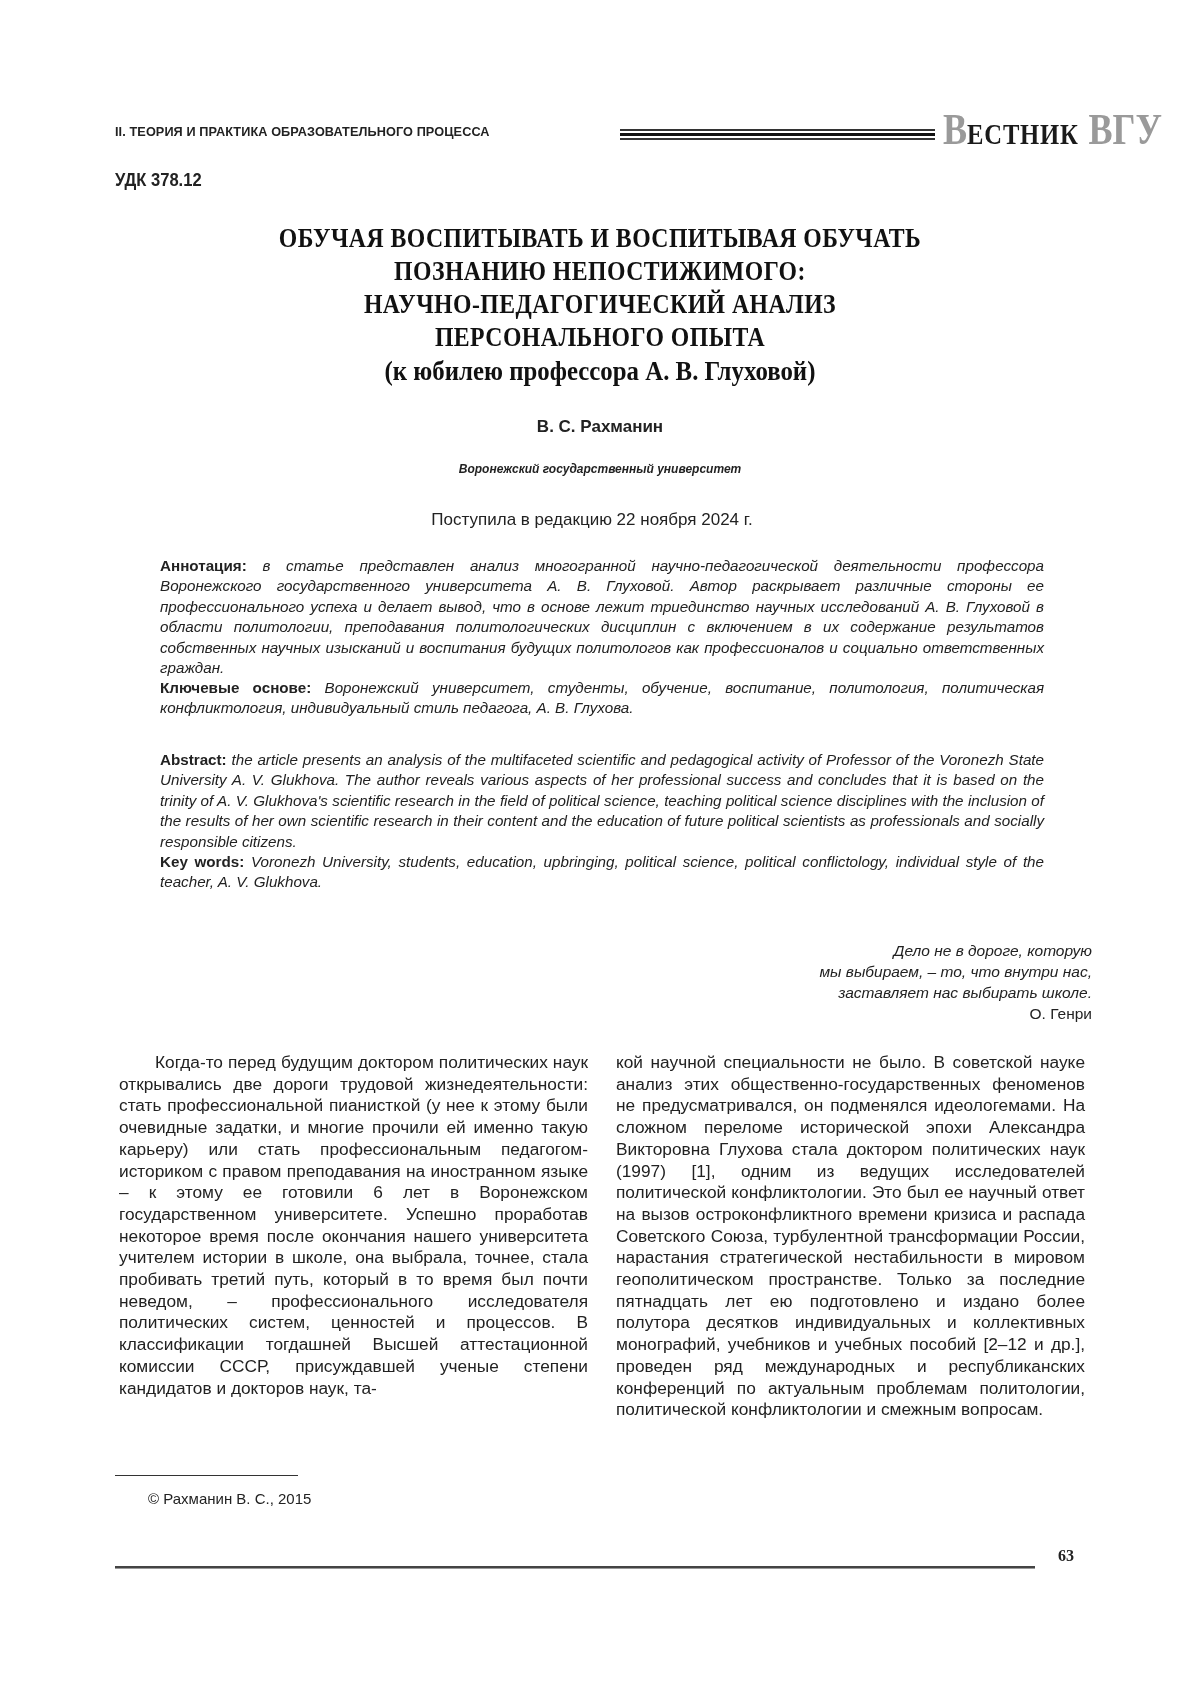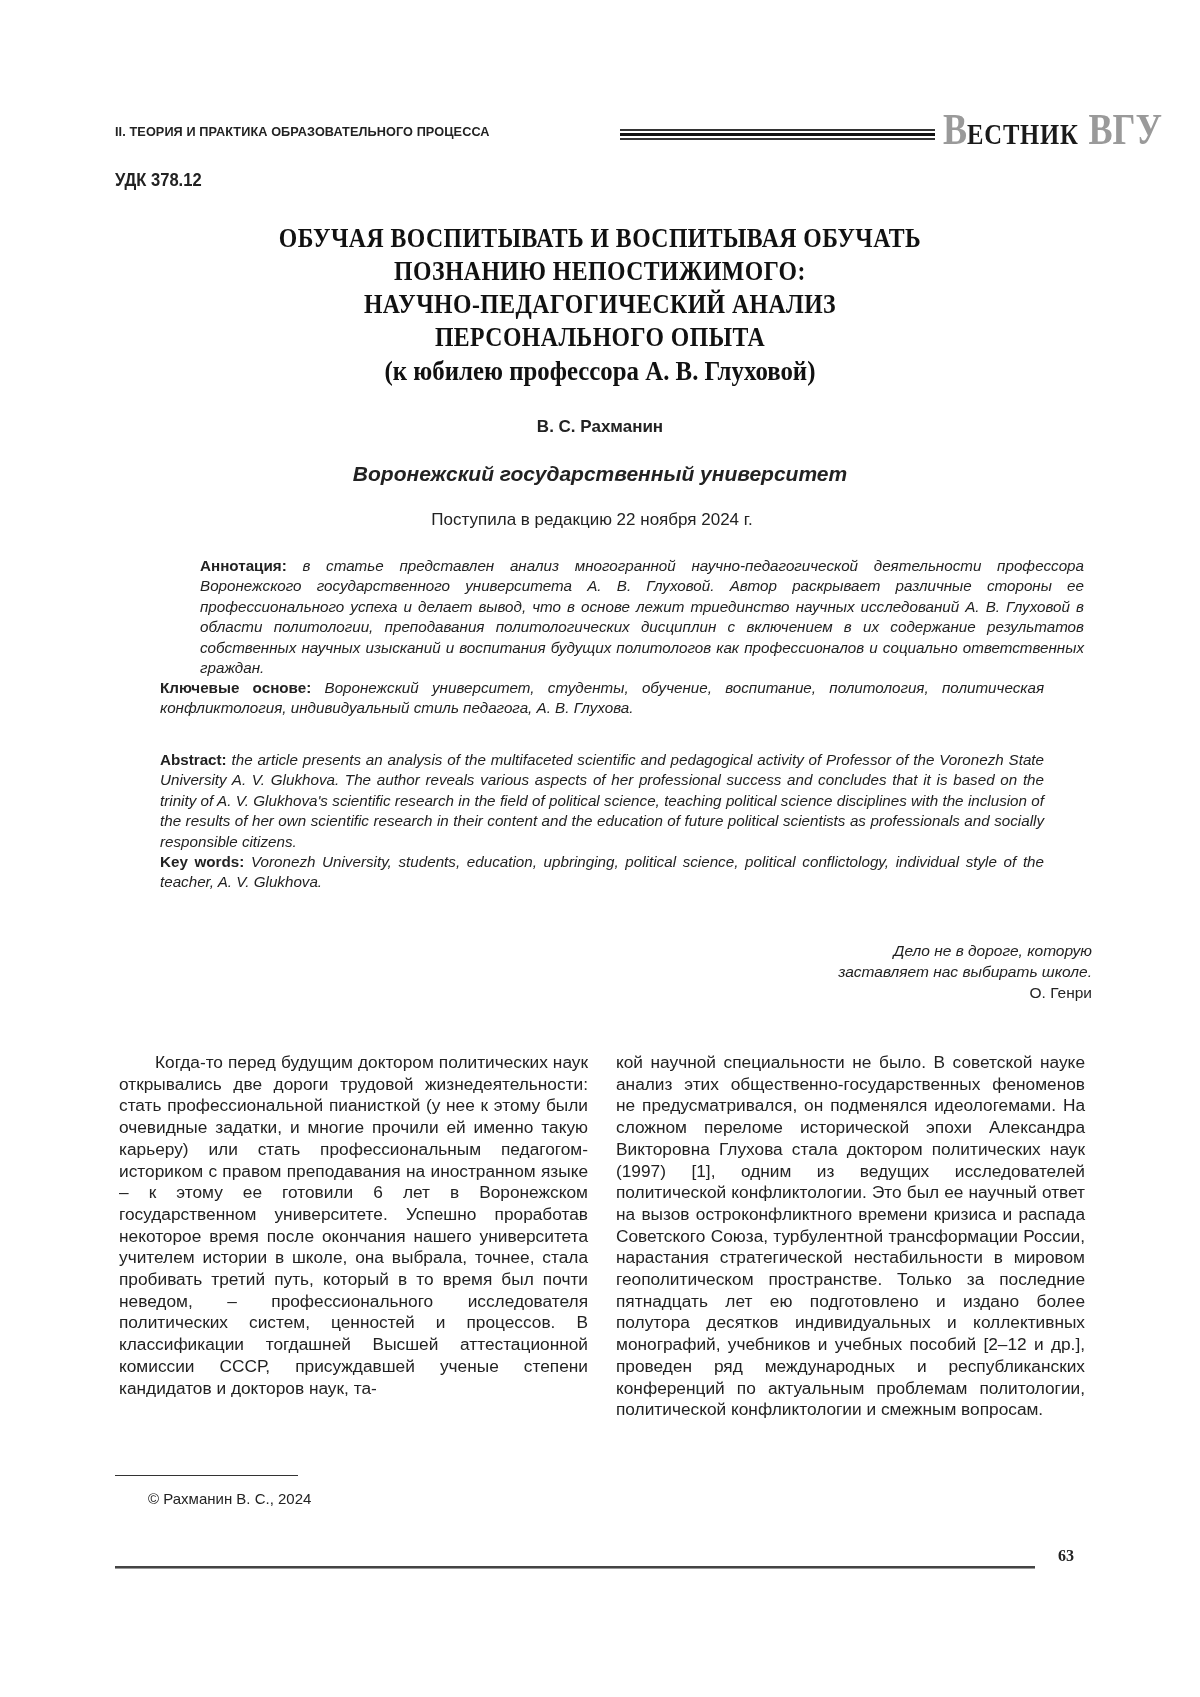--- a/index.html
+++ b/index.html
@@ -18,28 +18,28 @@
   .logo .vgu { font-size:44px; color:#9a9a9a; margin-left:12px; }
 
   .udk { left:115px; top:170px; font-size:18px; font-weight:bold; transform:scaleX(0.92); transform-origin:left center; }
 
   
   .title { left:100px; top:222px; width:1000px; text-align:center; font-family:"Liberation Serif", serif; font-weight:bold; color:#111; }
   .title .tl { font-size:27px; line-height:33px; letter-spacing:0.5px; transform:scaleX(0.88); text-transform:uppercase; }
   .title .sub { font-size:27px; line-height:34px; transform:scaleX(0.92); }
 
   .author { left:100px; top:417px; width:1000px; text-align:center; font-size:17px; font-weight:bold; }
-  .affil { left:100px; top:462px; width:1000px; text-align:center; font-size:21px; font-weight:bold; font-style:italic; }
+  .affil { left:100px; top:462px; width:1000px; text-align:center; font-size:12px; font-weight:bold; font-style:italic; }
   .received { left:92px; top:510px; width:1000px; text-align:center; font-size:17px; }
 
   
   .absblock { left:160px; width:884px; font-size:15.2px; line-height:20.4px; text-align:justify; }
   .absblock .lbl { font-weight:bold; font-style:normal; }
   .absblock .txt { font-style:italic; }
-  .ann { top:556px;margin-left:40px; }
+  .ann { top:556px; }
   .kw { top:678px; }
   .en-abs { top:750px; }
   .en-kw { top:852px; }
 
   
   .epigraph { right:108px; top:940px; width:420px; text-align:right; font-size:15.5px; line-height:21px; }
   .epigraph .q { font-style:italic; }
 
   
   .col { top:1048px; width:477px; font-size:17.3px; line-height:21.7px; text-align:justify; color:#222; }
@@ -82,28 +82,29 @@
 <div class="abs received">Поступила в редакцию 22 ноября 2024 г.</div>
 
 <div class="abs absblock ann"><span class="lbl">Аннотация:</span><span class="txt"> в статье представлен анализ многогранной научно-педагогической деятельности профессора Воронежского государственного университета А. В. Глуховой. Автор раскрывает различные стороны ее профессионального успеха и делает вывод, что в основе лежит триединство научных исследований А. В. Глуховой в области политологии, преподавания политологических дисциплин с включением в их содержание результатов собственных научных изысканий и воспитания будущих политологов как профессионалов и социально ответственных граждан.</span></div>
 <div class="abs absblock kw"><span class="lbl">Ключевые основе:</span><span class="txt"> Воронежский университет, студенты, обучение, воспитание, политология, политическая конфликтология, индивидуальный стиль педагога, А. В. Глухова.</span></div>
 
 <div class="abs absblock en-abs"><span class="lbl">Abstract:</span><span class="txt"> the article presents an analysis of the multifaceted scientific and pedagogical activity of Professor of the Voronezh State University A. V. Glukhova. The author reveals various aspects of her professional success and concludes that it is based on the trinity of A. V. Glukhova's scientific research in the field of political science, teaching political science disciplines with the inclusion of the results of her own scientific research in their content and the education of future political scientists as professionals and socially responsible citizens.</span></div>
 <div class="abs absblock en-kw"><span class="lbl">Key words:</span><span class="txt"> Voronezh University, students, education, upbringing, political science, political conflictology, individual style of the teacher, A. V. Glukhova.</span></div>
 
 <div class="abs epigraph">
   <div class="q">Дело не в дороге, которую</div>
+  <div class="q">мы выбираем, – то, что внутри нас,</div>
   <div class="q">заставляет нас выбирать школе.</div>
   <div>О. Генри</div>
 </div>
 
 <div class="abs col left">
   <p>Когда-то перед будущим доктором политических наук открывались две дороги трудовой жизнедеятельности: стать профессиональной пианисткой (у нее к этому были очевидные задатки, и многие прочили ей именно такую карьеру) или стать профессиональным педагогом-историком с правом преподавания на иностранном языке – к этому ее готовили 6 лет в Воронежском государственном университете. Успешно проработав некоторое время после окончания нашего университета учителем истории в школе, она выбрала, точнее, стала пробивать третий путь, который в то время был почти неведом, – профессионального исследователя политических систем, ценностей и процессов. В классификации тогдашней Высшей аттестационной комиссии СССР, присуждавшей ученые степени кандидатов и докторов наук, та-</p>
 </div>
 <div class="abs col right">
   <p>кой научной специальности не было. В советской науке анализ этих общественно-государственных феноменов не предусматривался, он подменялся идеологемами. На сложном переломе исторической эпохи Александра Викторовна Глухова стала доктором политических наук (1997) [1], одним из ведущих исследователей политической конфликтологии. Это был ее научный ответ на вызов остроконфликтного времени кризиса и распада Советского Союза, турбулентной трансформации России, нарастания стратегической нестабильности в мировом геополитическом пространстве. Только за последние пятнадцать лет ею подготовлено и издано более полутора десятков индивидуальных и коллективных монографий, учебников и учебных пособий [2–12 и др.], проведен ряд международных и республиканских конференций по актуальным проблемам политологии, политической конфликтологии и смежным вопросам.</p>
 </div>
 
 <div class="abs fn-rule"></div>
-<div class="abs footnote">© Рахманин В. С., 2024</div>
+<div class="abs footnote">© Рахманин В. С., 2015</div>
 
 <div class="abs foot-rule"></div>
 <div class="abs pagenum">63</div>
 
 </body></html>

